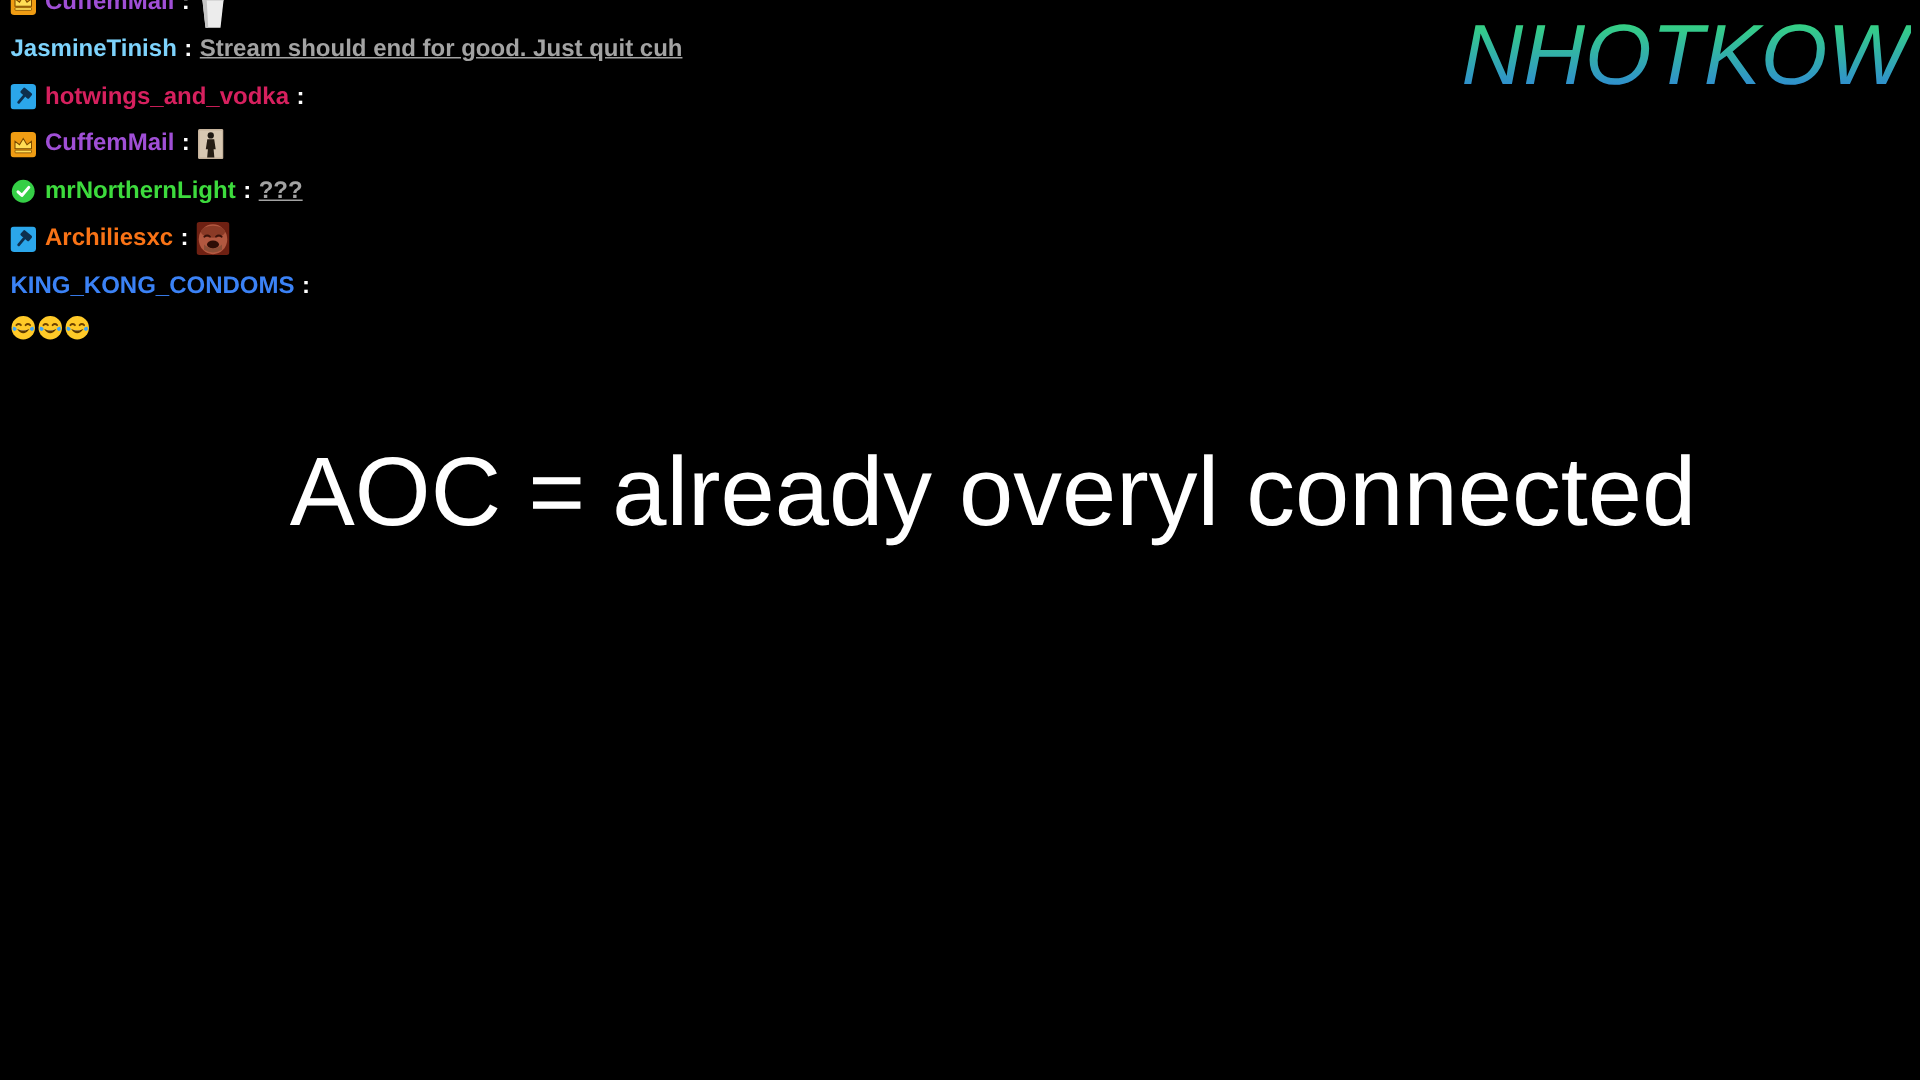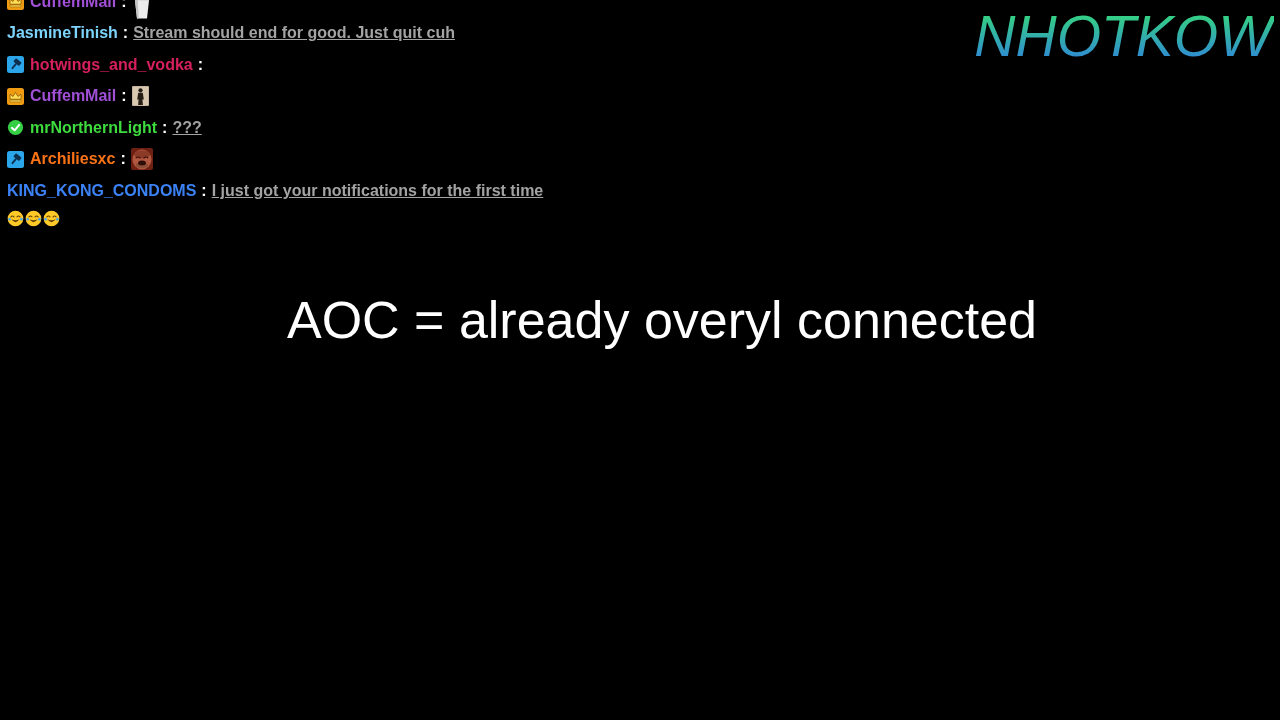--- a/index.html
+++ b/index.html
@@ -47,21 +47,21 @@
   .emoji-row svg{width:17px;height:17px;display:block;}
   
   .caption{
     position:absolute;
     top:290px;
     left:0;
     width:1280px;
     box-sizing:border-box;
     padding-left:44px;
     text-align:center;
-    font-size:52px;
+    font-size:65px;
     font-weight:400;
     letter-spacing:0px;
     color:#fff;
   }
   
   .watermark{
     position:absolute;
     top:0px;
     right:6px;
     width:300px;
@@ -167,21 +167,20 @@
           <path d="M13 9.8 Q14.8 8.2 16.8 9.8" stroke="#3a120a" stroke-width="1.2" fill="none" stroke-linecap="round"></path>
           <ellipse cx="11" cy="15" rx="4" ry="2.6" fill="#2e0d06"></ellipse>
           <path d="M5 15 Q11 20.5 17 15 L17 18.5 Q11 22 5 18.5 Z" fill="#7d4a33" opacity="0.75"></path>
         </svg>
     </span>
   </div>
 
   <div class="chat-line">
     <span class="username" style="color: #3b82f6;">KING_KONG_CONDOMS</span>
     <span class="colon">:</span>
-    <span class="msg">I just got your notifications for the first time</span>
   </div>
 
   <div class="emoji-row">
     <svg viewBox="0 0 20 20">
         <circle cx="10" cy="10" r="9.2" fill="#ffca28"></circle>
         <path d="M4.6 8 Q6.4 6.1 8.2 8" stroke="#6d4300" stroke-width="1.4" fill="none" stroke-linecap="round"></path>
         <path d="M11.8 8 Q13.6 6.1 15.4 8" stroke="#6d4300" stroke-width="1.4" fill="none" stroke-linecap="round"></path>
         <path d="M5.2 11 Q10 17.8 14.8 11 Q10 13 5.2 11 Z" fill="#5d3a00"></path>
         <path d="M6.2 11.4 Q10 12.7 13.8 11.4 Q10 12.9 6.2 11.4 Z" fill="#fff"></path>
         <path d="M2 9.2 Q4.6 9 4.9 11.2 Q3.2 13.6 1.6 11.4 Z" fill="#42a5f5"></path>

